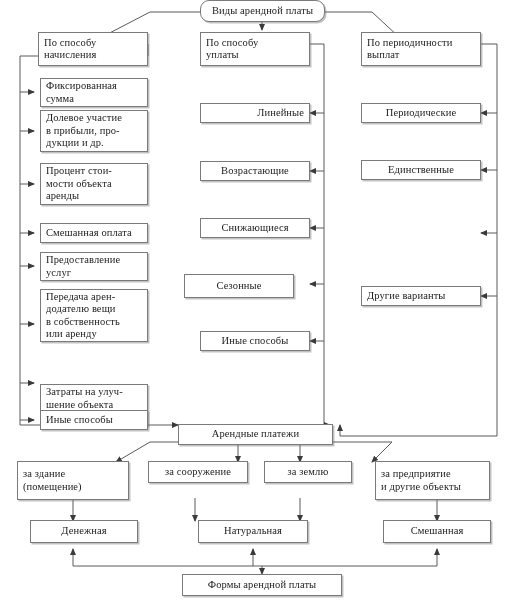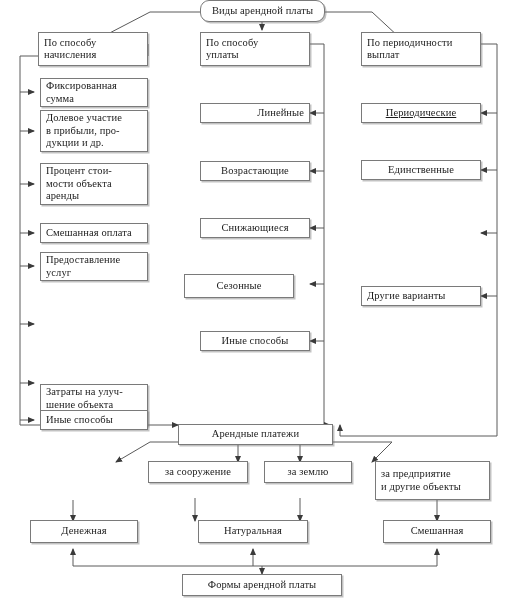--- a/index.html
+++ b/index.html
@@ -124,20 +124,26 @@
 мости объекта
 аренды</span>
   </div>
   <div class="box left" style="left:40px;top:223px;width:108px;height:20px;">
     <span>Смешанная оплата</span>
   </div>
   <div class="box left wrap" style="left:40px;top:252px;width:108px;height:29px;">
     <span>Предоставление
 услуг</span>
   </div>
+  <div class="box left wrap" style="left:40px;top:289px;width:108px;height:53px;">
+    <span>Передача арен-
+додателю вещи
+в собственность
+или аренду</span>
+  </div>
   <div class="box left wrap" style="left:40px;top:384px;width:108px;height:42px;">
     <span>Затраты на улуч-
 шение объекта
 аренды</span>
   </div>
   <div class="box left" style="left:40px;top:410px;width:108px;height:20px;">
     <span>Иные способы</span>
   </div>
 
   <div class="box center" style="left:200px;top:103px;width:110px;height:20px;text-align:right;">
@@ -149,34 +155,38 @@
   <div class="box center" style="left:200px;top:218px;width:110px;height:20px;">
     <span>Снижающиеся</span>
   </div>
   <div class="box center" style="left:184px;top:274px;width:110px;height:24px;">
     <span>Сезонные</span>
   </div>
   <div class="box center" style="left:200px;top:331px;width:110px;height:20px;">
     <span>Иные способы</span>
   </div>
 
-  <div class="box center" style="left:361px;top:103px;width:120px;height:20px;text-decoration:underline;">
+  <div class="box center" style="left:361px;top:103px;width:120px;height:20px;">
     <span>Периодические</span>
   </div>
   <div class="box center" style="left:361px;top:160px;width:120px;height:20px;">
     <span>Единственные</span>
   </div>
   <div class="box left" style="left:361px;top:286px;width:120px;height:20px;">
     <span>Другие варианты</span>
   </div>
 
   <div class="box center" style="left:178px;top:424px;width:155px;height:21px;">
     <span>Арендные платежи</span>
   </div>
 
+  <div class="box left wrap" style="left:17px;top:461px;width:112px;height:39px;">
+    <span>за здание
+(помещение)</span>
+  </div>
   <div class="box center" style="left:148px;top:461px;width:100px;height:22px;">
     <span>за сооружение</span>
   </div>
   <div class="box center" style="left:264px;top:461px;width:88px;height:22px;">
     <span>за землю</span>
   </div>
   <div class="box left wrap" style="left:375px;top:461px;width:115px;height:39px;">
     <span>за предприятие
 и другие объекты</span>
   </div>

